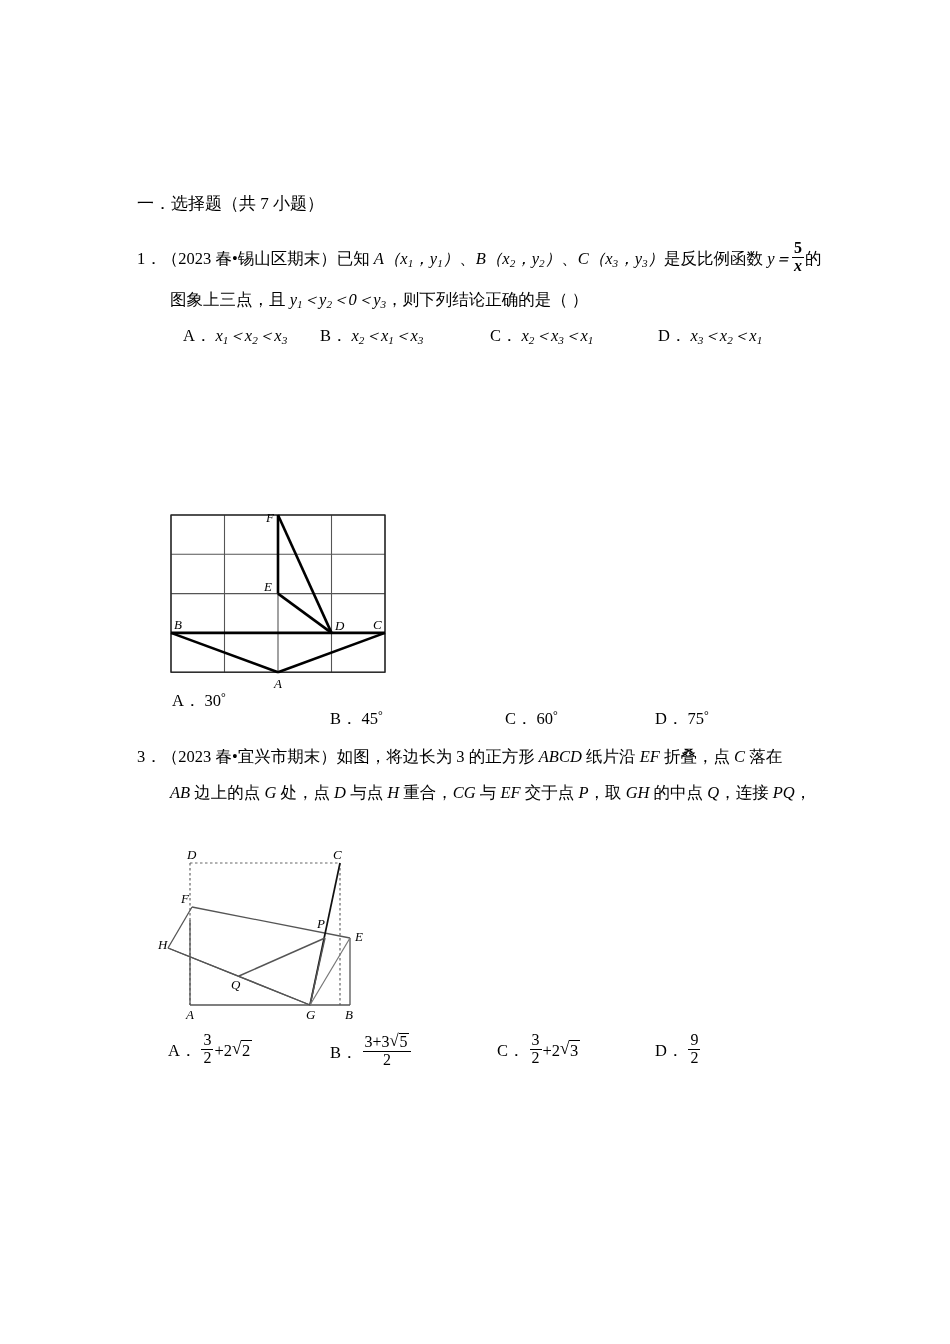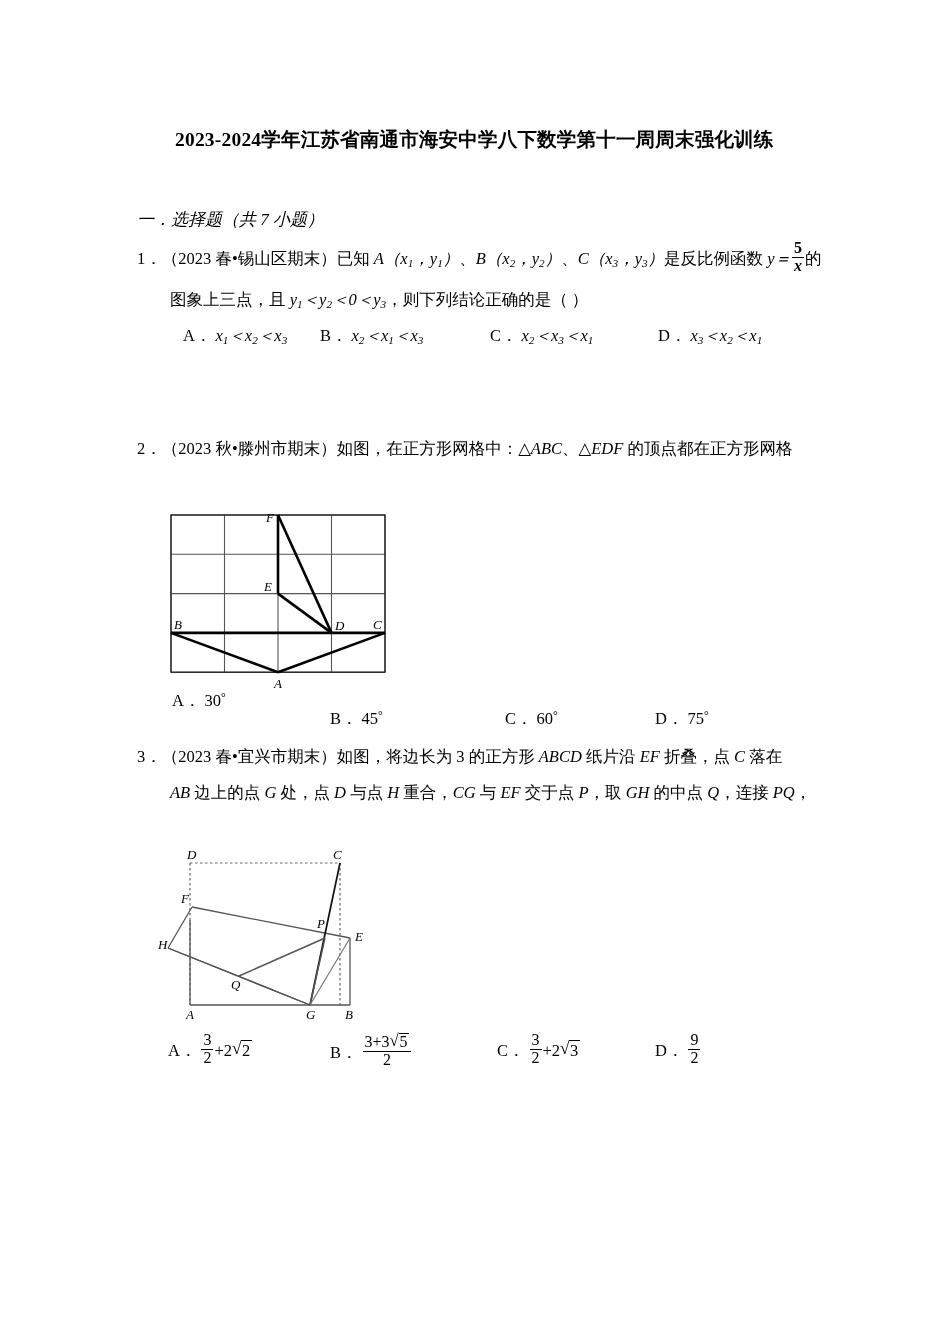--- a/index.html
+++ b/index.html
@@ -27,24 +27,23 @@
     top: 126px;
     width: 700px;
     font-size: 19.5px;
     font-weight: bold;
     letter-spacing: 0.2px;
     white-space: nowrap;
   }
   .section-heading {
     position: absolute;
     left: 137px;
-    top: 208px;
+    top: 192px;
     font-size: 17px;
     white-space: nowrap;
-    font-style: italic;
   }
   
   .qline {
     position: absolute;
     font-size: 16.5px;
     line-height: 1.5;
     white-space: nowrap;
   }
   .qnum { font-size: 16.5px; }
   .ital {
@@ -122,21 +121,20 @@
     font-style: italic;
     font-size: 13px;
     fill: #000;
   }
 </style>
 </head>
 <body>
 
 <div class="page">
 
-  <div class="doc-title">2023-2024学年江苏省南通市海安中学八下数学第十一周周末强化训练</div>
 
   <div class="section-heading">一．选择题（共 7 小题）</div>
 
   <div class="qline" style="left:137px; top:240px;">
     <span class="qnum">1．</span><span>（2023 春•锡山区期末）</span><span>已知 </span><span class="ital">A（x<sub>1</sub>，y<sub>1</sub>）</span><span>、</span><span class="ital">B（x<sub>2</sub>，y<sub>2</sub>）</span><span>、</span><span class="ital">C（x<sub>3</sub>，y<sub>3</sub>）</span><span>是反比例函数 </span><span class="ital">y＝</span><span class="frac"><span class="num">5</span><span class="den ital">x</span></span><span>的</span>
   </div>
 
   <div class="qline" style="left:170px; top:288px;">
     <span>图象上三点，且 </span><span class="ital">y<sub>1</sub>＜y<sub>2</sub>＜0＜y<sub>3</sub></span><span>，则下列结论正确的是（        ）</span>
   </div>
@@ -147,23 +145,20 @@
   <div class="opt" style="left:320px; top:325px;">
     <span class="opt-label">B．</span><span class="ital">x<sub>2</sub>＜x<sub>1</sub>＜x<sub>3</sub></span>
   </div>
   <div class="opt" style="left:490px; top:325px;">
     <span class="opt-label">C．</span><span class="ital">x<sub>2</sub>＜x<sub>3</sub>＜x<sub>1</sub></span>
   </div>
   <div class="opt" style="left:658px; top:325px;">
     <span class="opt-label">D．</span><span class="ital">x<sub>3</sub>＜x<sub>2</sub>＜x<sub>1</sub></span>
   </div>
 
-  <div class="qline" style="left:137px; top:437px;">
-    <span class="qnum">2．</span><span>（2023 秋•滕州市期末）</span><span>如图，在正方形网格中：△</span><span class="ital">ABC</span><span>、△</span><span class="ital">EDF</span><span> 的顶点都在正方形网格</span>
-  </div>
 
 
   <div class="figure" style="left:160px; top:505px;">
     <svg width="240" height="190" viewBox="0 0 240 190">
 
       <g stroke="#555" stroke-width="1.1" fill="none">
         <line x1="11" y1="10" x2="225" y2="10"></line>
         <line x1="11" y1="49.3" x2="225" y2="49.3"></line>
         <line x1="11" y1="88.6" x2="225" y2="88.6"></line>
         <line x1="11" y1="127.9" x2="225" y2="127.9"></line>

